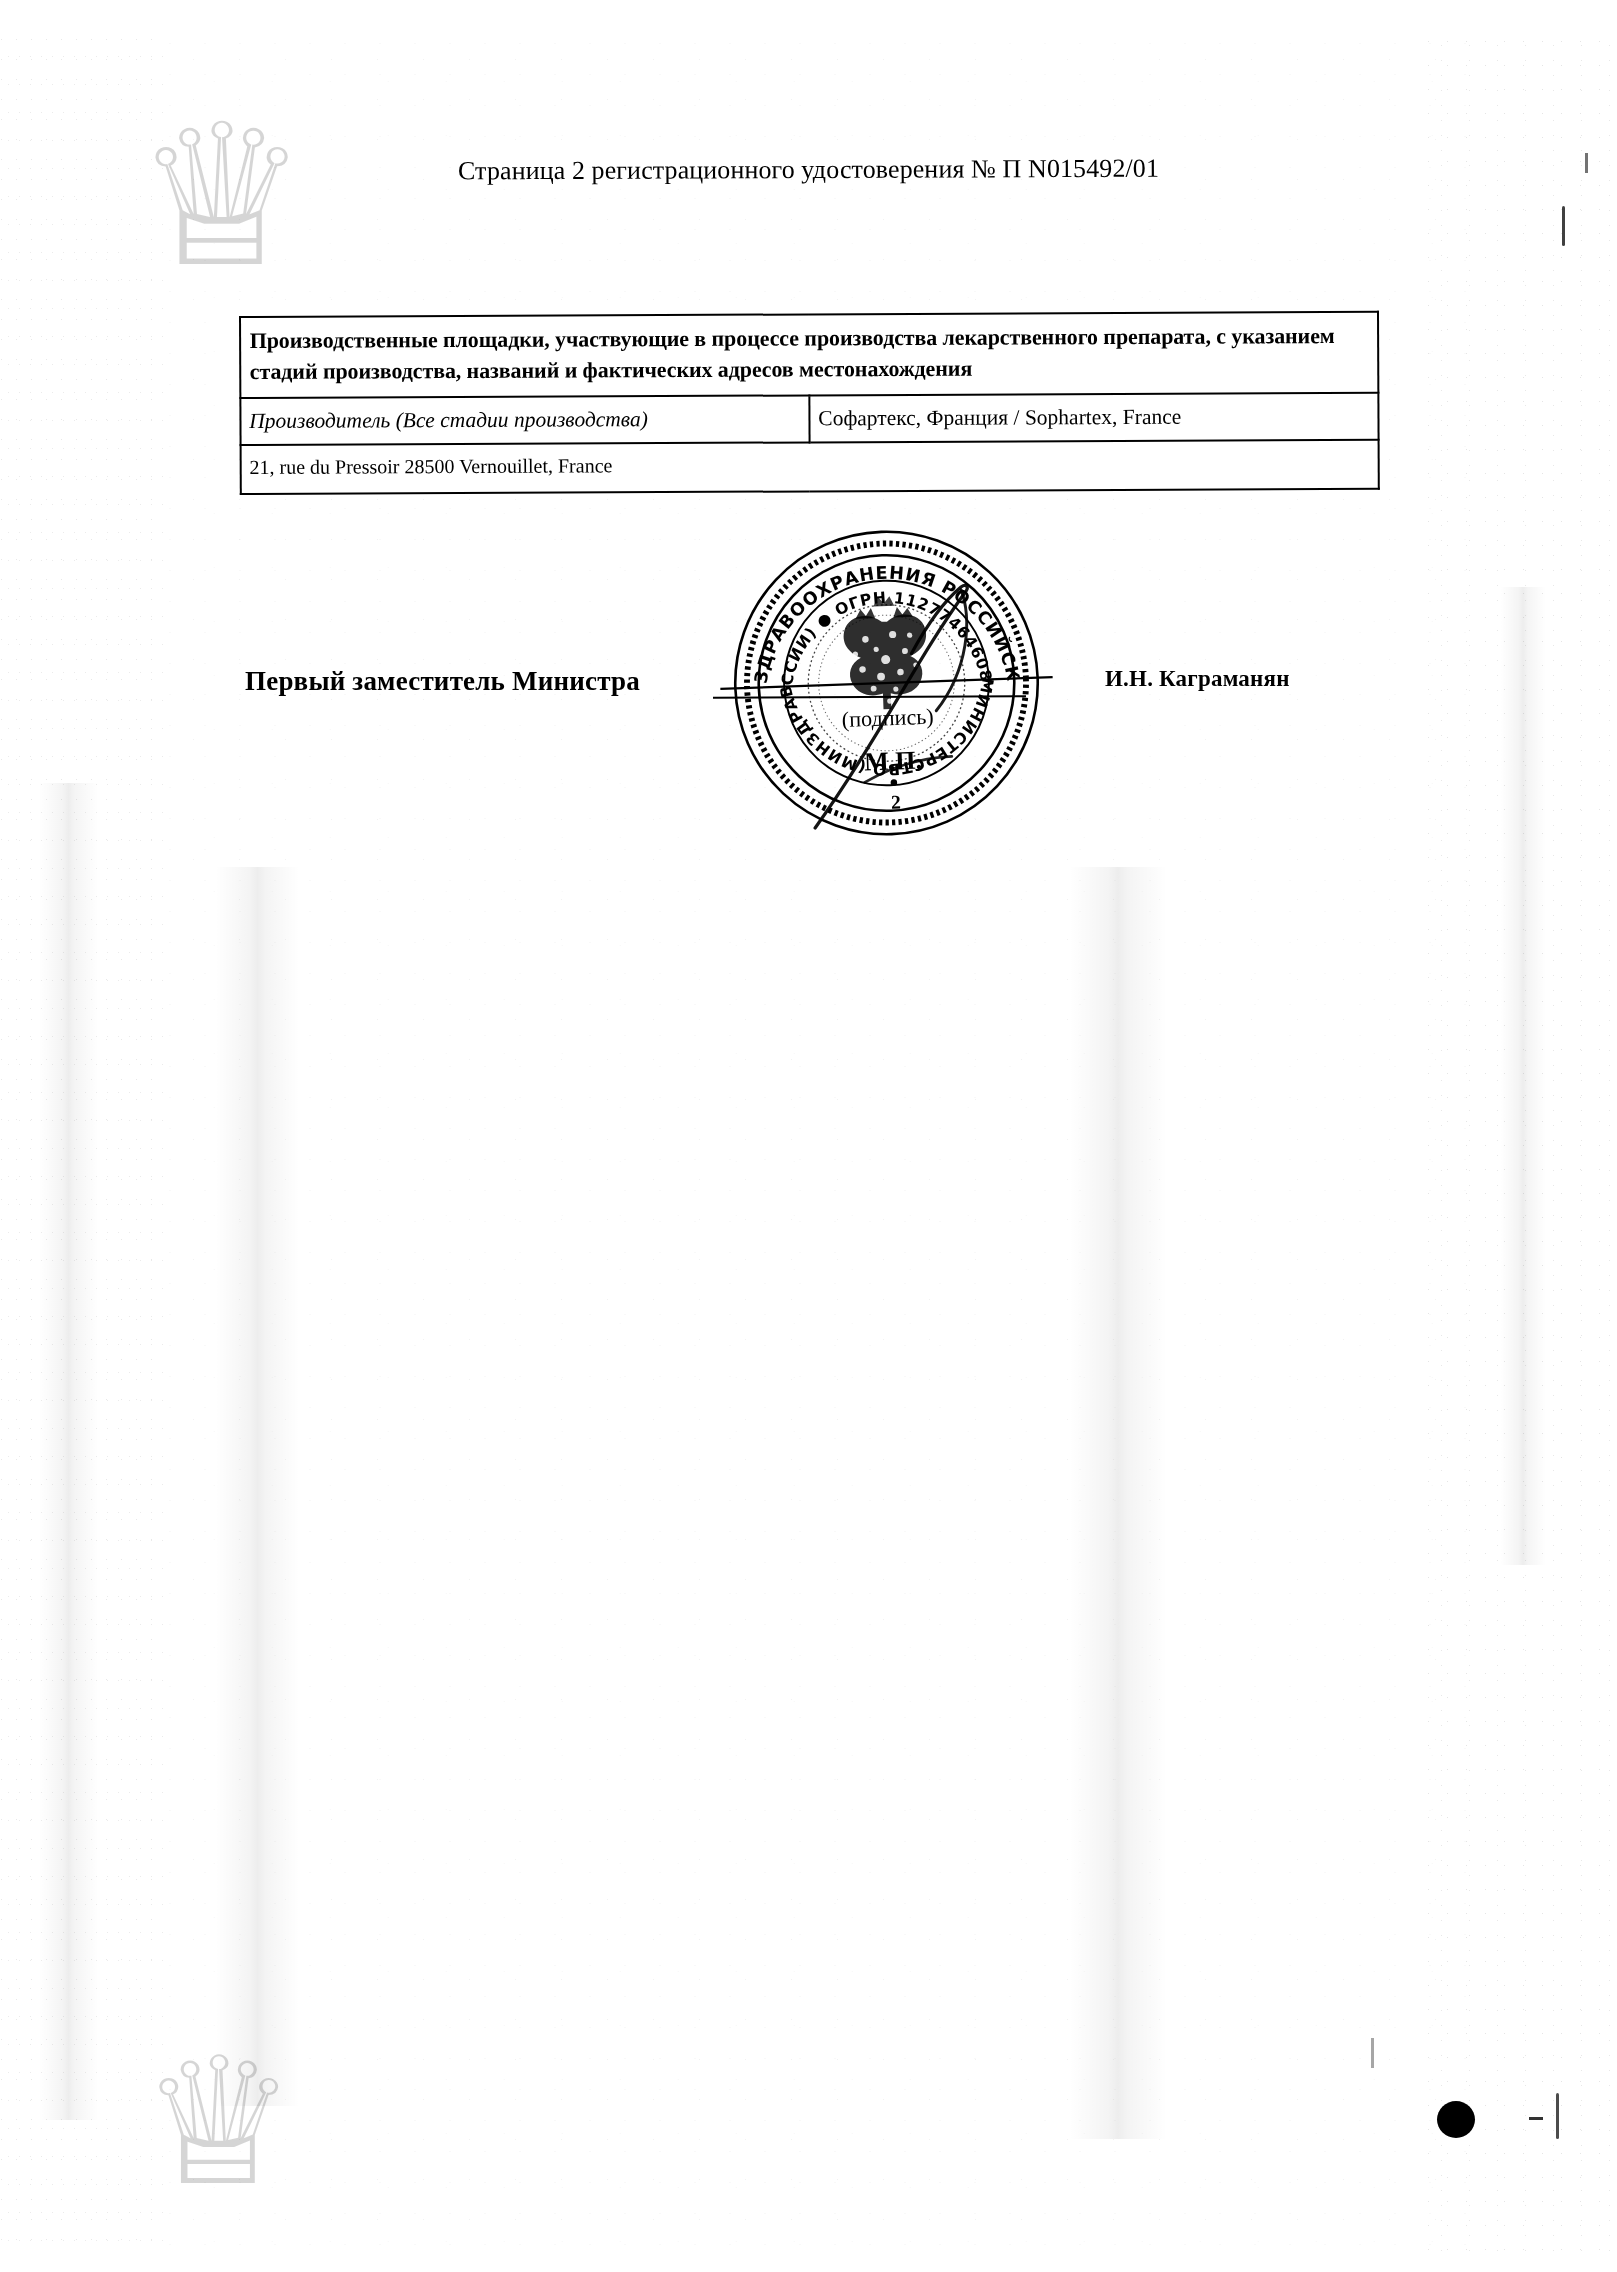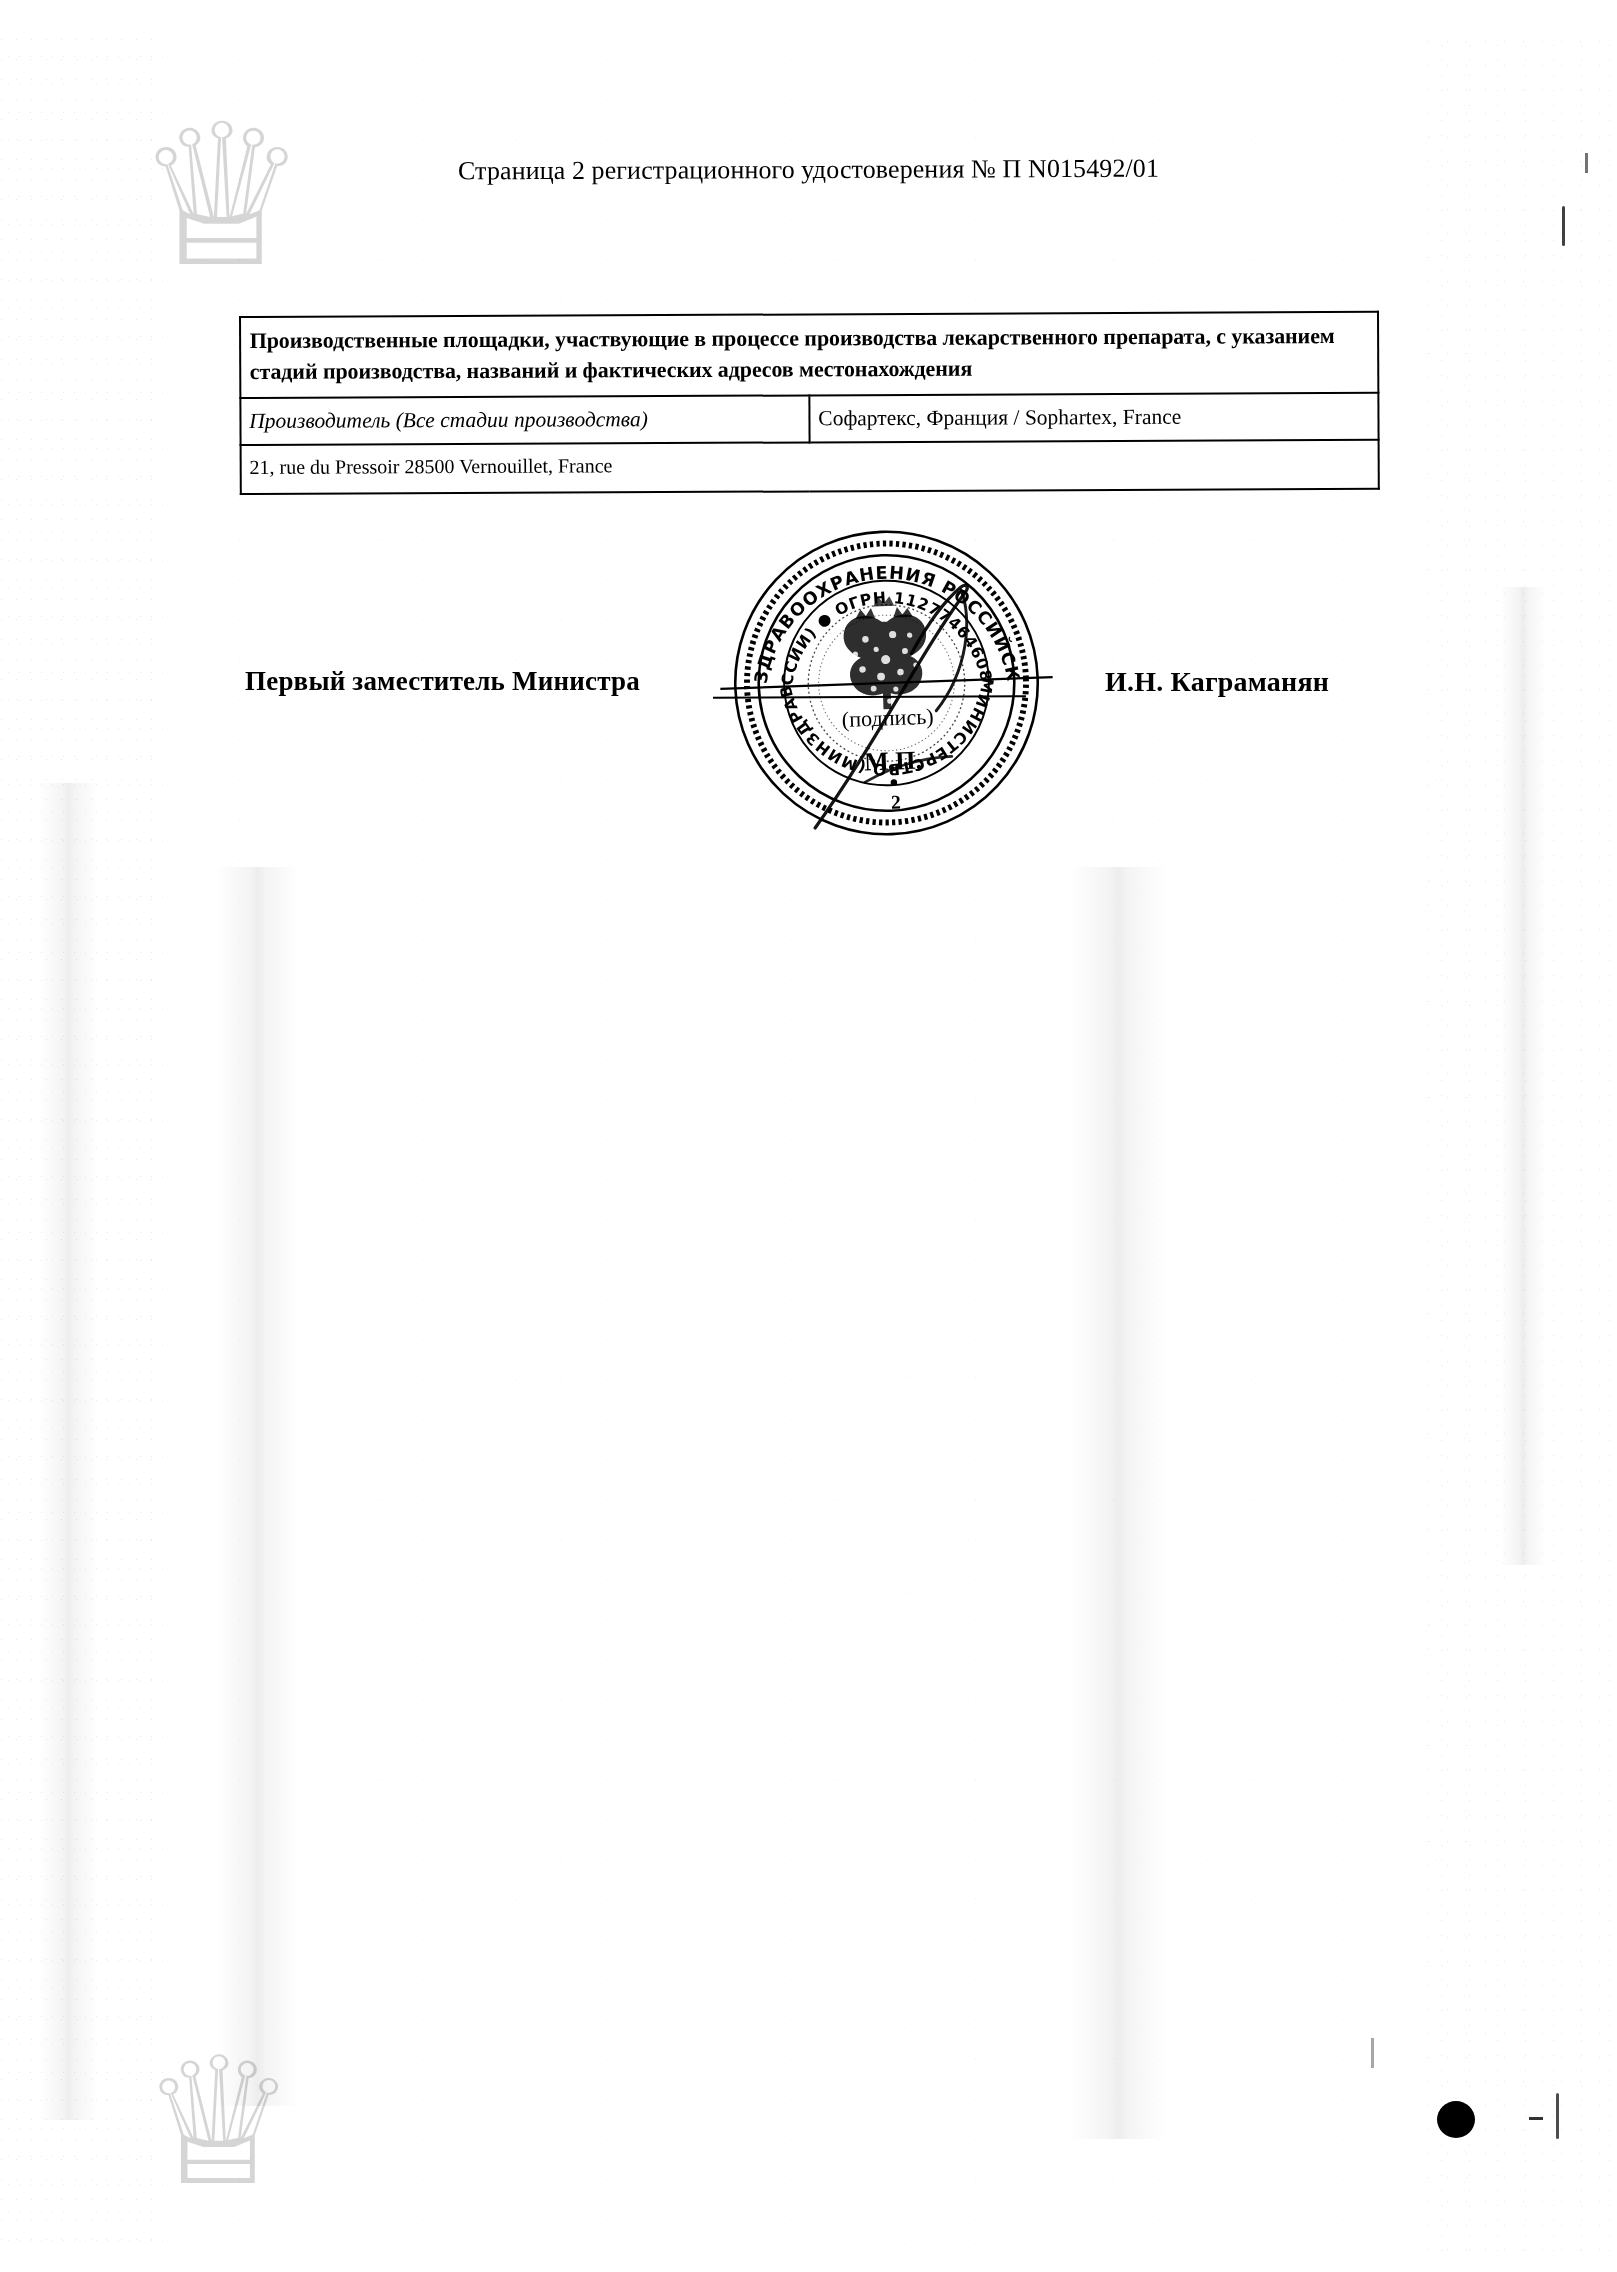--- a/index.html
+++ b/index.html
@@ -186,21 +186,21 @@
     width: 313px;
     height: 2px;
     background: #000;
     transform: rotate(-0.3deg);
   }
 
   #signatory-name {
     position: absolute;
     left: 1105px;
     top: 0px;
-    font-size: 28px;
+    font-size: 23px;
     font-weight: bold;
     white-space: nowrap;
     letter-spacing: 0.2px;
   }
 
   
   #official-seal {
     position: absolute;
     left: 732px;
     top: 527px;

